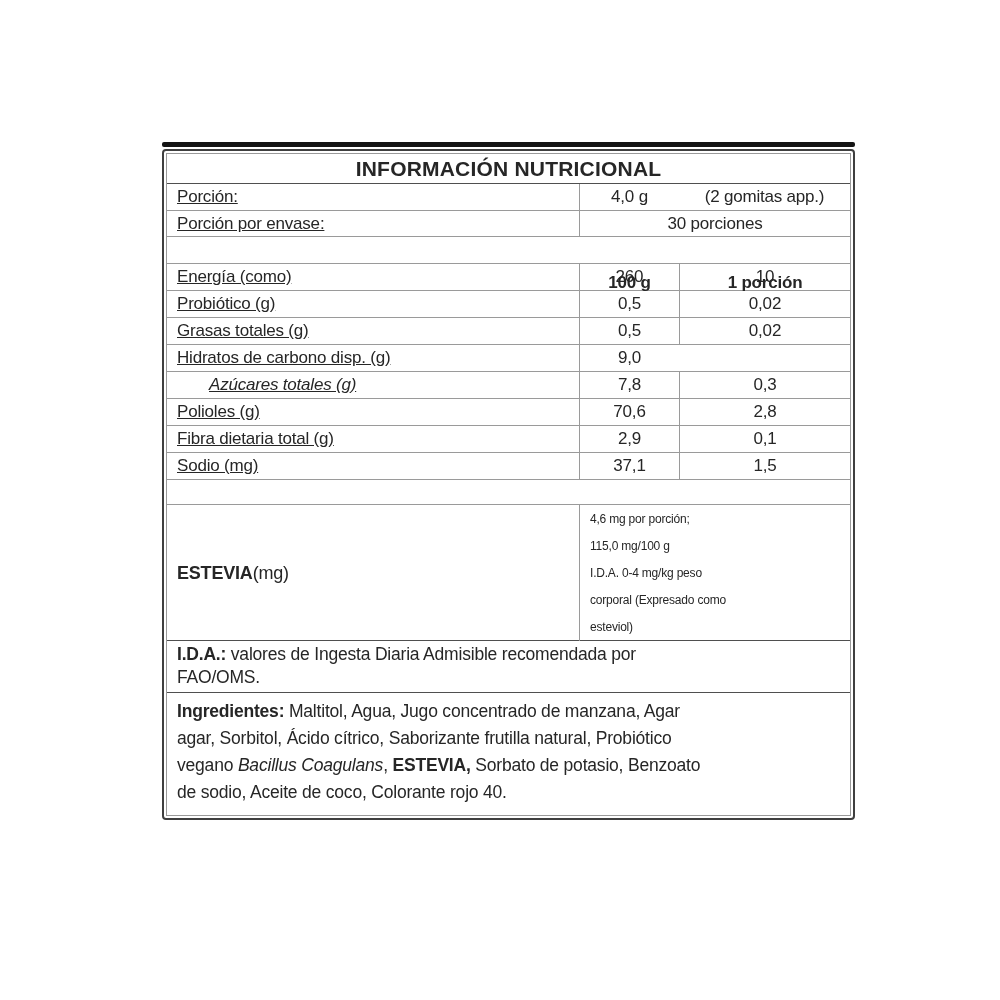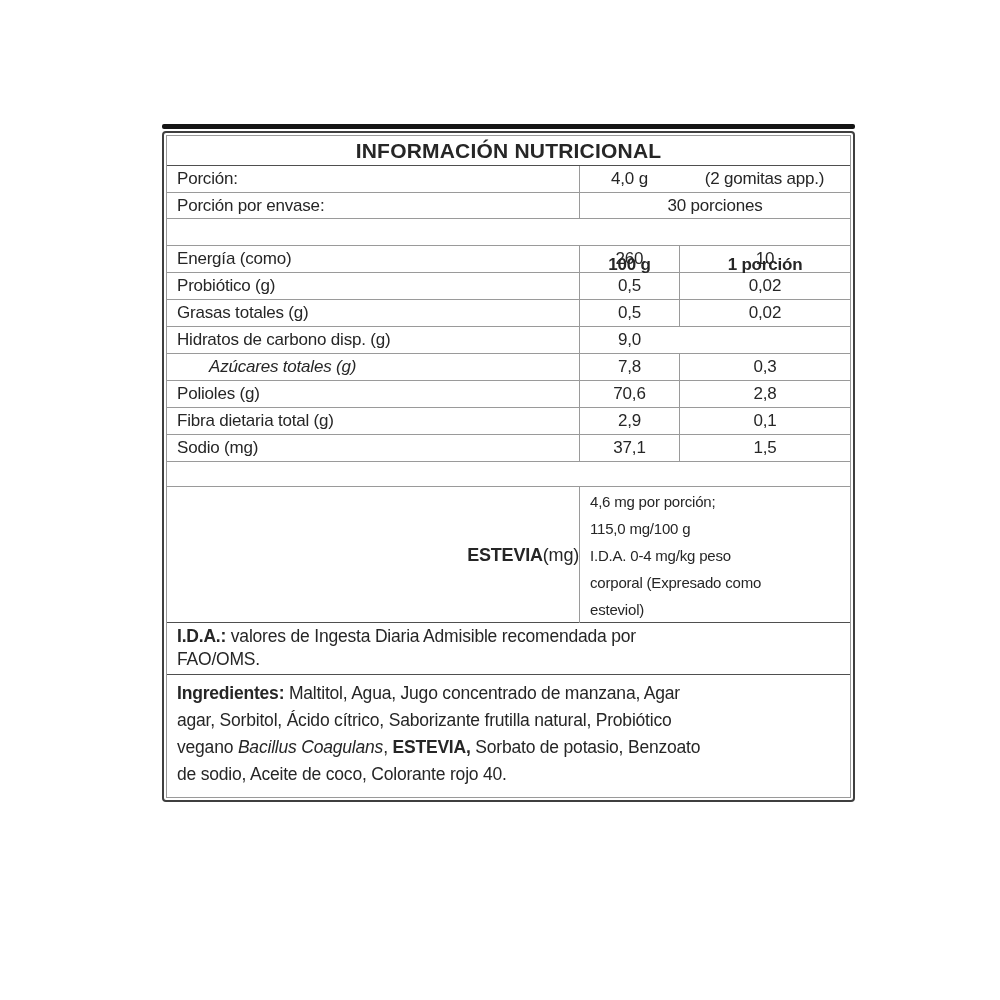--- a/index.html
+++ b/index.html
@@ -9,21 +9,21 @@
   *{box-sizing:border-box; margin:0; padding:0;}
   html,body{width:1000px;height:1000px;}
   body{
     background:var(--bg);
     font-family:"Liberation Sans", sans-serif;
     color:var(--text);
     letter-spacing:-0.2px;
     position:relative;
   }
   .label-wrap{
-    position:absolute; left:162px; top:124px; width:693px;
+    position:absolute; left:162px; top:142px; width:693px;
     filter:blur(0.3px);
   }
   .top-bar{height:5px; background:var(--bar); border-radius:2px;}
   .outer{
     margin-top:2px;
     border:2px solid var(--outer);
     border-radius:4px;
     padding:2px;
     background:var(--bg);
   }
@@ -33,35 +33,35 @@
   .cols2{grid-template-columns:412px 1fr;}
   .r{border-top:1px solid var(--line);}
   .r-strong{border-top:1px solid var(--strongline);}
   .r-title{
     height:29px; display:flex; align-items:center; justify-content:center;
     font-weight:700; font-size:21px; letter-spacing:0.2px;
   }
   .h27{height:27px;} .h26{height:26px;} .h25{height:25px;} .h23{height:23px;}
   .cell-label{
     display:flex; align-items:center;
-    padding-left:10px; font-size:17px;
+    padding-left:10px; font-size:17px;text-decoration:underline;
   }
   .indent-italic{padding-left:42px; font-style:italic;}
   .cell-val{
     display:flex; align-items:center; justify-content:center;
     text-align:center; font-size:17px;
   }
   .vline{border-left:1px solid var(--line);}
   .bold{font-weight:700;margin-top:36px;}
   .r-estevia{height:136px;}
-  .estevia-label{display:flex; align-items:center; padding-left:10px; font-size:18px;justify-content:flex-end;}
+  .estevia-label{display:flex; align-items:center; padding-left:10px; font-size:18px;}
   .estevia-value{
     border-left:1px solid var(--line);
     padding:1px 8px 0 10px;
-    font-size:15px; line-height:27px;
+    font-size:12px; line-height:27px;
     white-space:pre-line;
   }
   .note-block{
     display:block; padding:2px 60px 3px 10px;
     font-size:17.5px; line-height:23px; white-space:pre-line;
   }
   .ingr-block{
     display:block; padding:5px 80px 9px 10px;
     font-size:17.5px; line-height:27px; white-space:pre-line;
   }

